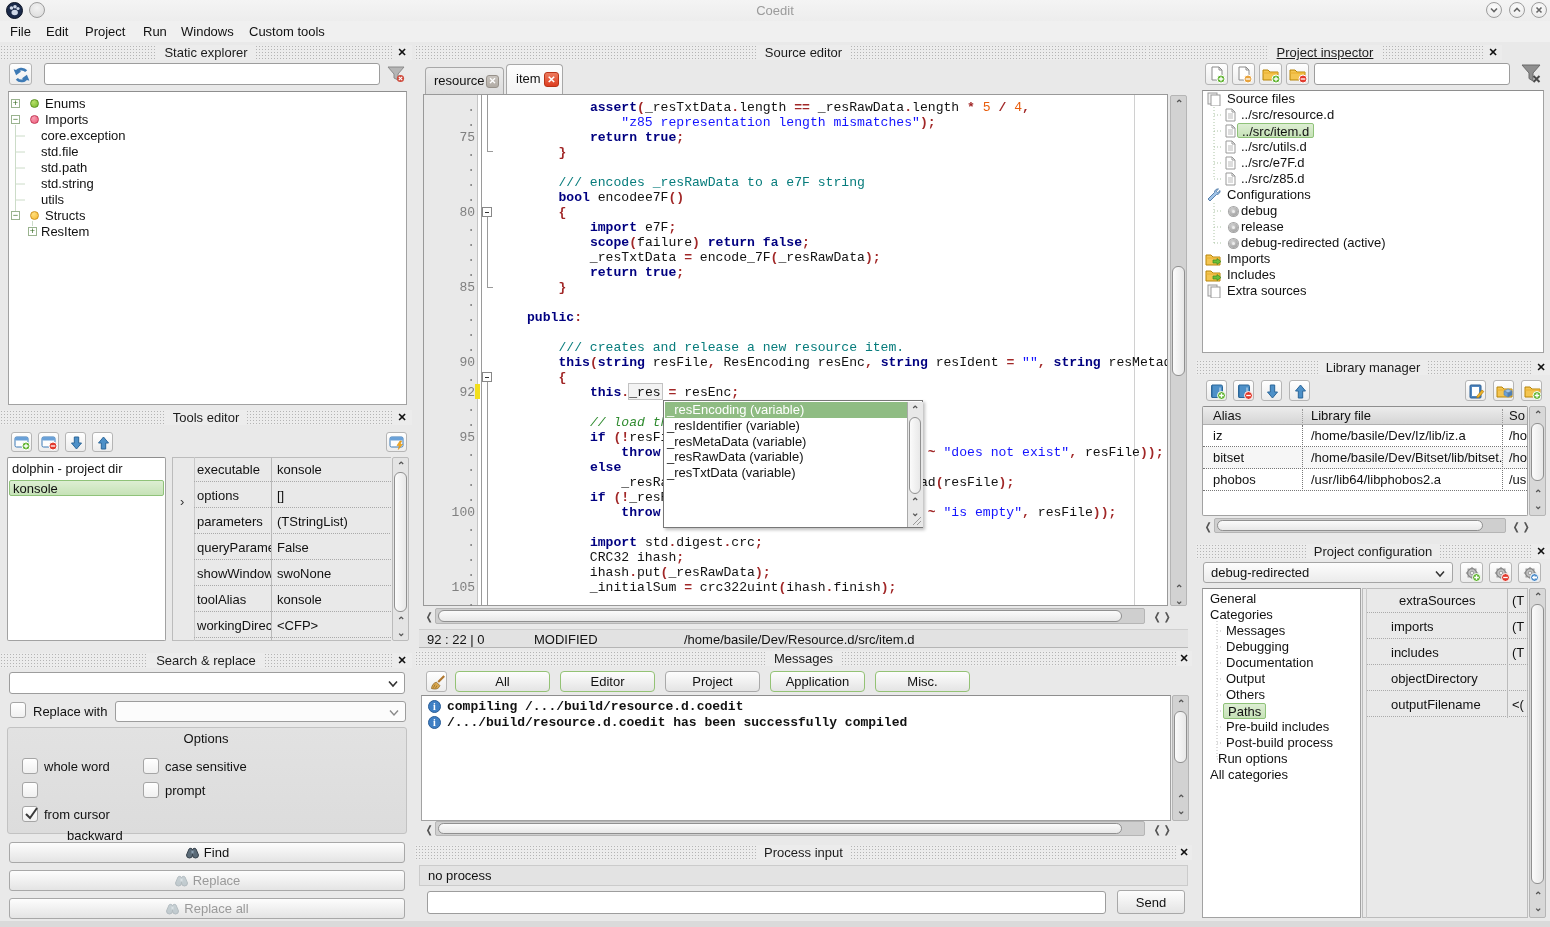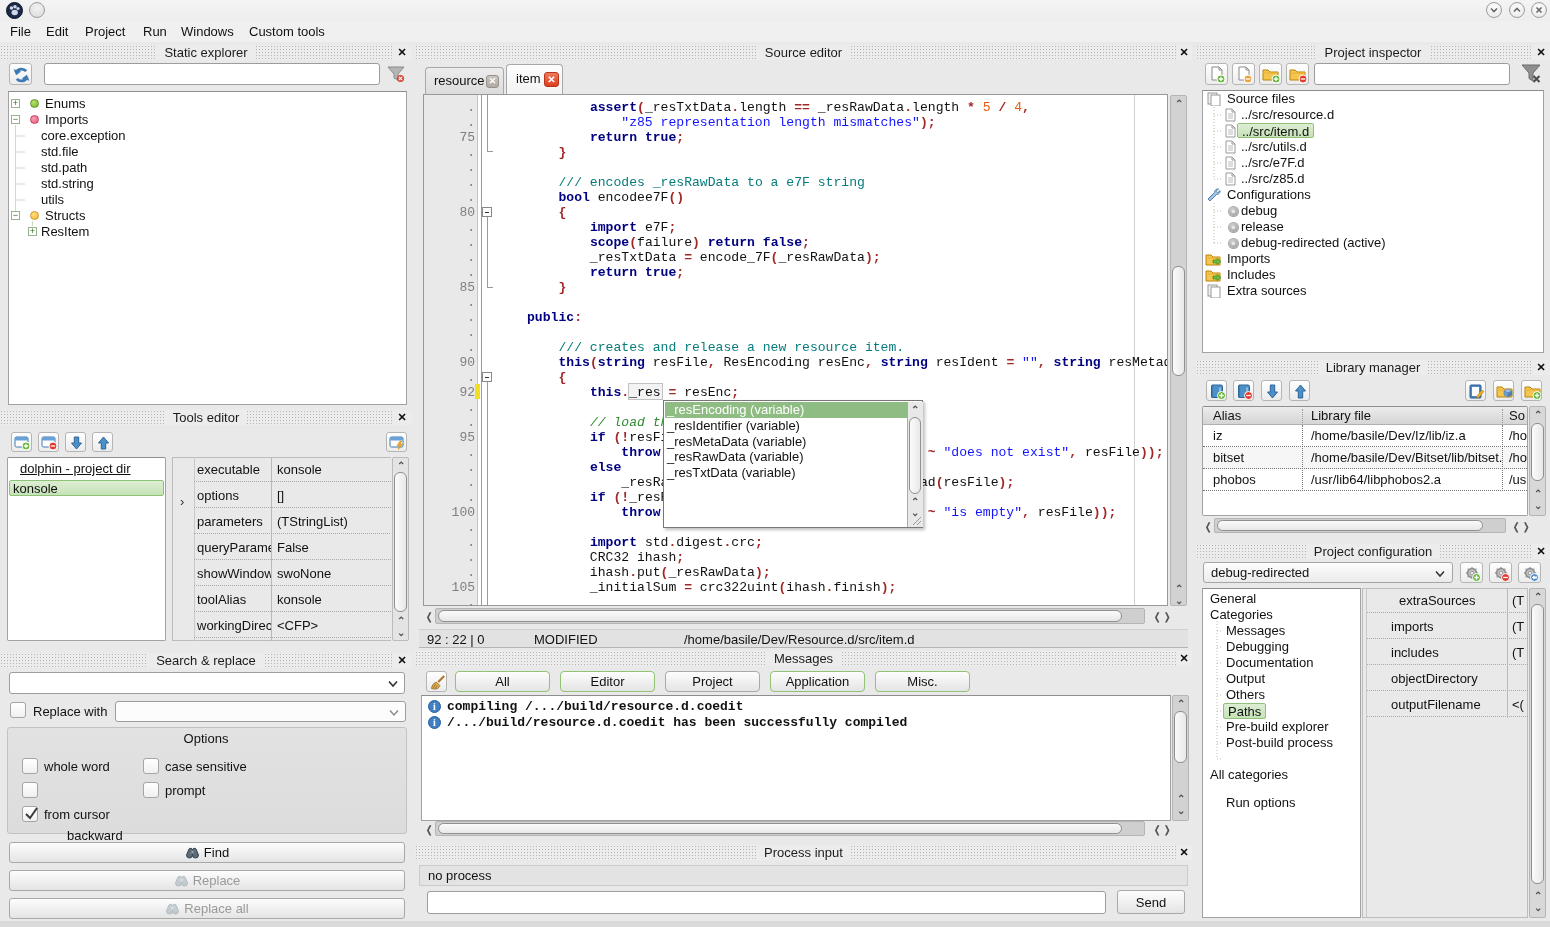--- a/index.html
+++ b/index.html
@@ -38,20 +38,21 @@
 .nu { color:#e85d0c; }
 
 .trow { position:absolute; height:16px; line-height:16px; font-size:13px; white-space:nowrap; }
 .expbox { position:absolute; width:9px; height:9px; background:#fff; border:1px solid #9ab38f; font-size:9px; line-height:7px; text-align:center; color:#33691e; }
 .dot { position:absolute; width:9px; height:9px; border-radius:50%; }
 </style>
 </head>
 <body>
 
 <div id="titlebar">
+  <span class="title">Coedit</span>
   <svg class="abs" style="left:6px;top:2px" width="17" height="17">
       <circle cx="8.5" cy="8.5" r="8" fill="#1b2a4a" stroke="#0d1526"></circle>
       <circle cx="5.5" cy="6" r="1.8" fill="#cfd8e8"></circle>
       <circle cx="9" cy="4.7" r="1.8" fill="#cfd8e8"></circle>
       <circle cx="12" cy="6.5" r="1.6" fill="#cfd8e8"></circle>
       <ellipse cx="8.7" cy="10.5" rx="3.2" ry="2.7" fill="#cfd8e8"></ellipse>
     </svg>
   <span class="winbtn" style="left:29px;background:radial-gradient(circle at 50% 35%, #f2f2f2, #d9d9d9);"></span>
   <span class="winbtn" style="left:1486px;">
       <svg width="14" height="14" style="position:absolute;left:0;top:0">
@@ -165,21 +166,21 @@
       </svg>
     </span>
   <span class="tbtn" style="left:386px;top:432px;width:21px;height:20px;">
       <svg width="17" height="16" viewBox="0 0 17 16">
         <rect x="1" y="2" width="13" height="10" rx="1.5" fill="#fdfdfd" stroke="#3b78b5"></rect>
         <rect x="1" y="2" width="13" height="3.4" rx="1.5" fill="#6aa1d8"></rect>
         <path d="M11 6 L8 10.5 L10.3 10.5 L9.3 14.5 L13.5 9.3 L11.2 9.3 L12.6 6 Z" fill="#f5a91e" stroke="#c8820a" stroke-width="0.5"></path>
       </svg>
     </span>
   <div class="white abs" style="left:7px;top:457px;width:159px;height:184px;border-radius:2px;">
-    <div class="trow" style="left:12px;top:3px;width:151px;text-decoration:underline;">dolphin - project dir</div>
+    <div class="trow" style="left:4px;top:3px;width:151px;">dolphin - project dir</div>
     <div class="trow sel" style="left:1px;top:22px;width:155px;padding-left:3px;">konsole</div>
   </div>
   <div class="abs" style="left:172px;top:457px;width:219px;height:184px;background:#e9e9e9;border:1px solid #bcbcbc;border-right:none;"></div>
   <div class="abs" style="left:172px;top:457px;width:219px;height:184px;font-size:13px;">
     <span class="abs" style="left:8px;top:37px;color:#333;">›</span>
     <div class="abs" style="left:22px;top:0;width:197px;height:184px;border-left:1px solid #c9c9c9;"></div>
   </div>
   <div id="te-grid" class="abs" style="left:194px;top:457px;width:197px;height:184px;overflow:hidden;font-size:13px;">
     <div class="abs" style="left:0;top:0;width:197px;height:25px;border-bottom:1px dotted #aaa;">
         <span class="abs" style="left:3px;top:5px;width:74px;overflow:hidden;white-space:nowrap;">executable</span>
@@ -451,21 +452,21 @@
 </div>
 <div class="hdr" style="left:415px;top:845px;width:777px;"><i>Process input</i><span class="x" style="right:0;">✕</span></div>
 <div id="procinput">
   <div class="abs" style="left:419px;top:865px;width:769px;height:21px;background:#e3e3e3;border:1px solid #cbcbcb;">
     <span class="abs" style="left:8px;top:2px;">no process</span>
   </div>
   <div class="input abs" style="left:427px;top:891px;width:679px;height:23px;"></div>
   <div class="btn abs" style="left:1117px;top:890px;width:68px;height:24px;text-align:center;line-height:23px;">Send</div>
 </div>
 
-<div class="hdr" style="left:1196px;top:45px;width:354px;"><i>Project inspector</i><span class="x" style="right:1px;">✕</span></div>
+<div class="hdr" style="left:1148px;top:45px;width:354px;text-decoration:underline;"><i>Project inspector</i><span class="x" style="right:1px;">✕</span></div>
 <div id="pi-body">
   <span class="tbtn" style="left:1205px;top:63px;">
       <svg width="19" height="18" viewBox="0 0 19 18">
         <path d="M4 1 L11 1 L14 4 L14 14 L4 14 Z" fill="#fff" stroke="#8a8a8a"></path>
         <path d="M11 1 L11 4 L14 4" fill="none" stroke="#8a8a8a"></path>
         <circle cx="13" cy="13" r="4" fill="#61b432" stroke="#fff"></circle>
         <path d="M13 10.7 L13 15.3 M10.7 13 L15.3 13" stroke="#fff" stroke-width="1.3"></path>
       </svg>
     </span>
   <span class="tbtn" style="left:1232px;top:63px;">
@@ -734,23 +735,23 @@
         </g>
       </svg>
     <div class="trow" style="left:7px;top:2px;">General</div>
     <div class="trow" style="left:7px;top:18px;">Categories</div>
     <div class="trow" style="left:23px;top:34px;">Messages</div>
     <div class="trow" style="left:23px;top:50px;">Debugging</div>
     <div class="trow" style="left:23px;top:66px;">Documentation</div>
     <div class="trow" style="left:23px;top:82px;">Output</div>
     <div class="trow" style="left:23px;top:98px;">Others</div>
     <div class="trow sel" style="left:20px;top:114px;padding:0 4px;">Paths</div>
-    <div class="trow" style="left:23px;top:130px;">Pre-build explorer</div>
+    <div class="trow" style="left:23px;top:130px;">Pre-build includes</div>
     <div class="trow" style="left:23px;top:146px;">Post-build process</div>
-    <div class="trow" style="left:23px;top:162px;margin-top:44px;">Run options</div>
+    <div class="trow" style="left:15px;top:162px;">Run options</div>
     <div class="trow" style="left:7px;top:178px;">All categories</div>
   </div>
   <div class="abs" style="left:1362px;top:588px;width:166px;height:330px;background:#e9e9e9;border:1px solid #bcbcbc;"></div>
   <div class="abs" style="left:1366px;top:588px;width:1px;height:330px;background:#c9c9c9;"></div>
   <div id="pc-grid" class="abs" style="left:1367px;top:588px;width:161px;height:330px;overflow:hidden;font-size:13px;">
     <div class="abs" style="left:0;top:0;width:161px;height:25px;border-bottom:1px dotted #aaa;">
         <span class="abs" style="left:32px;top:5px;">extraSources</span>
         <span class="abs" style="left:145px;top:5px;">(T</span>
       </div>
     <div class="abs" style="left:0;top:26px;width:161px;height:25px;border-bottom:1px dotted #aaa;">

